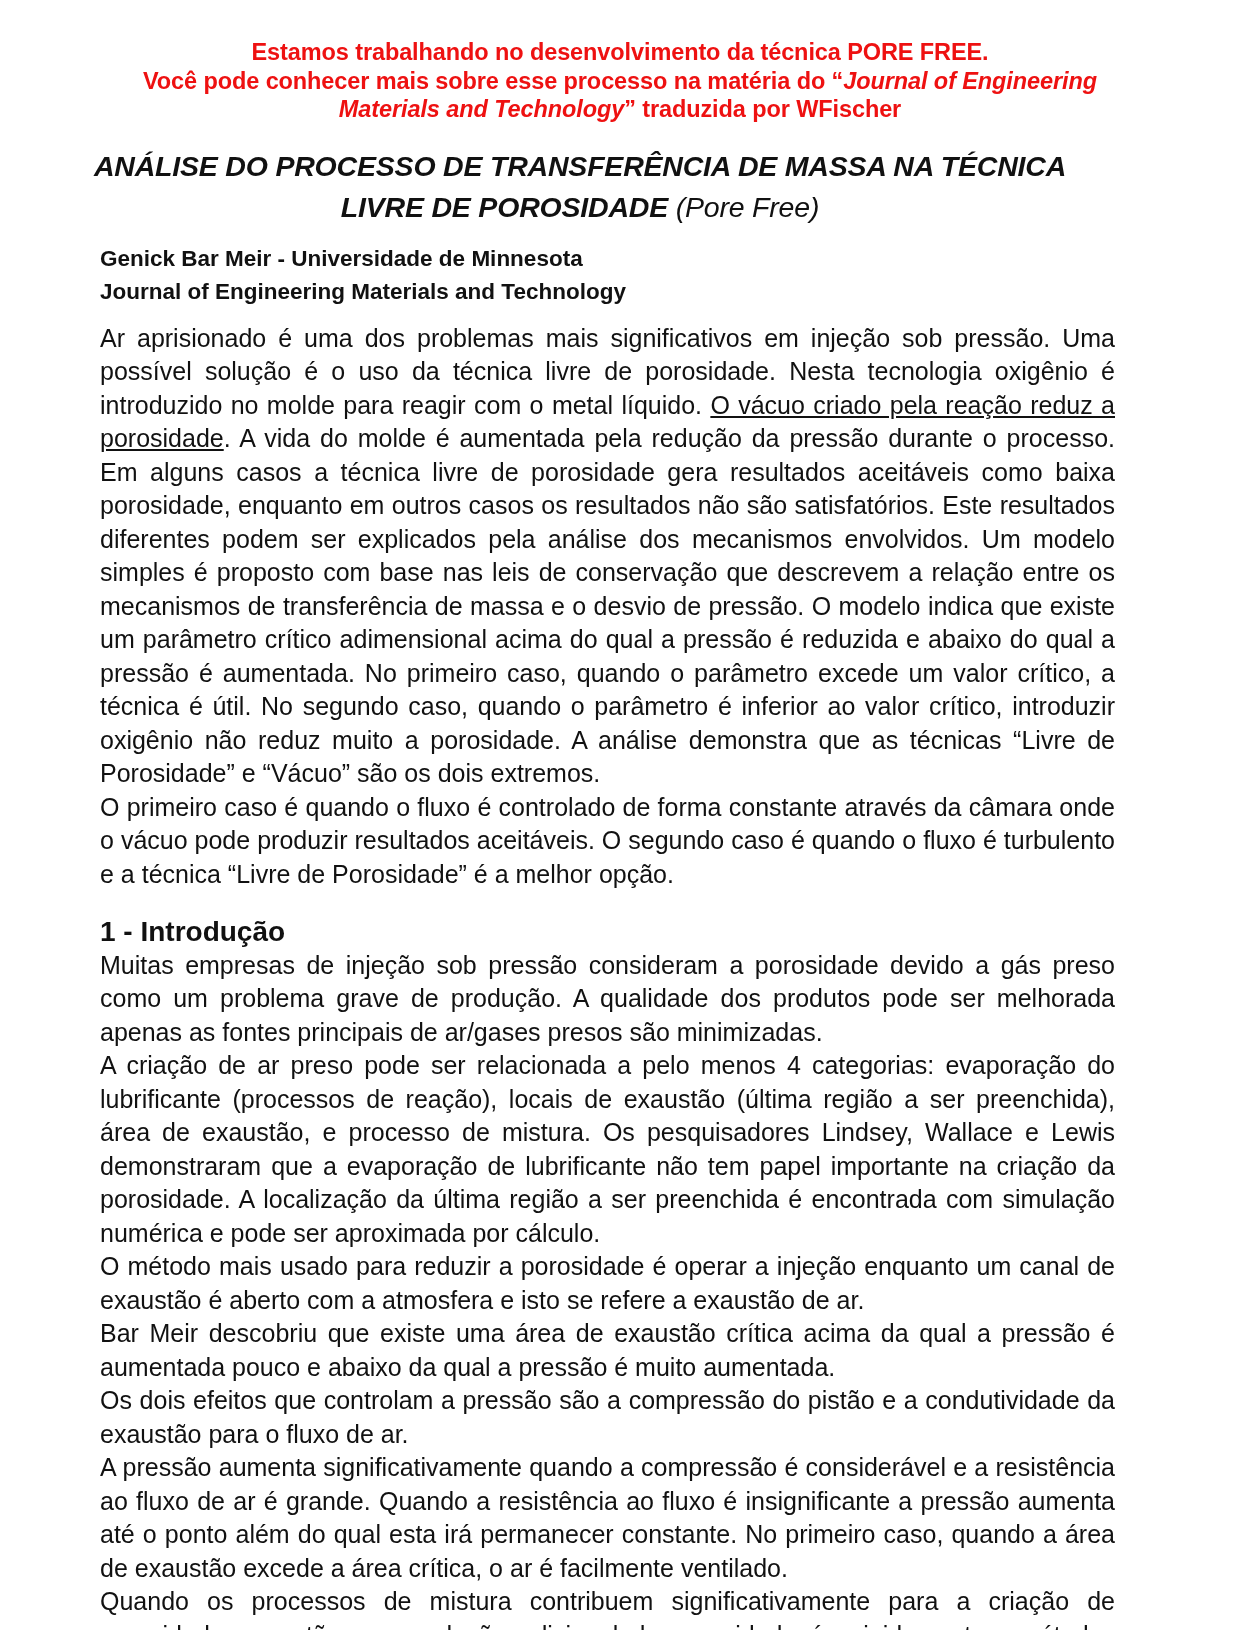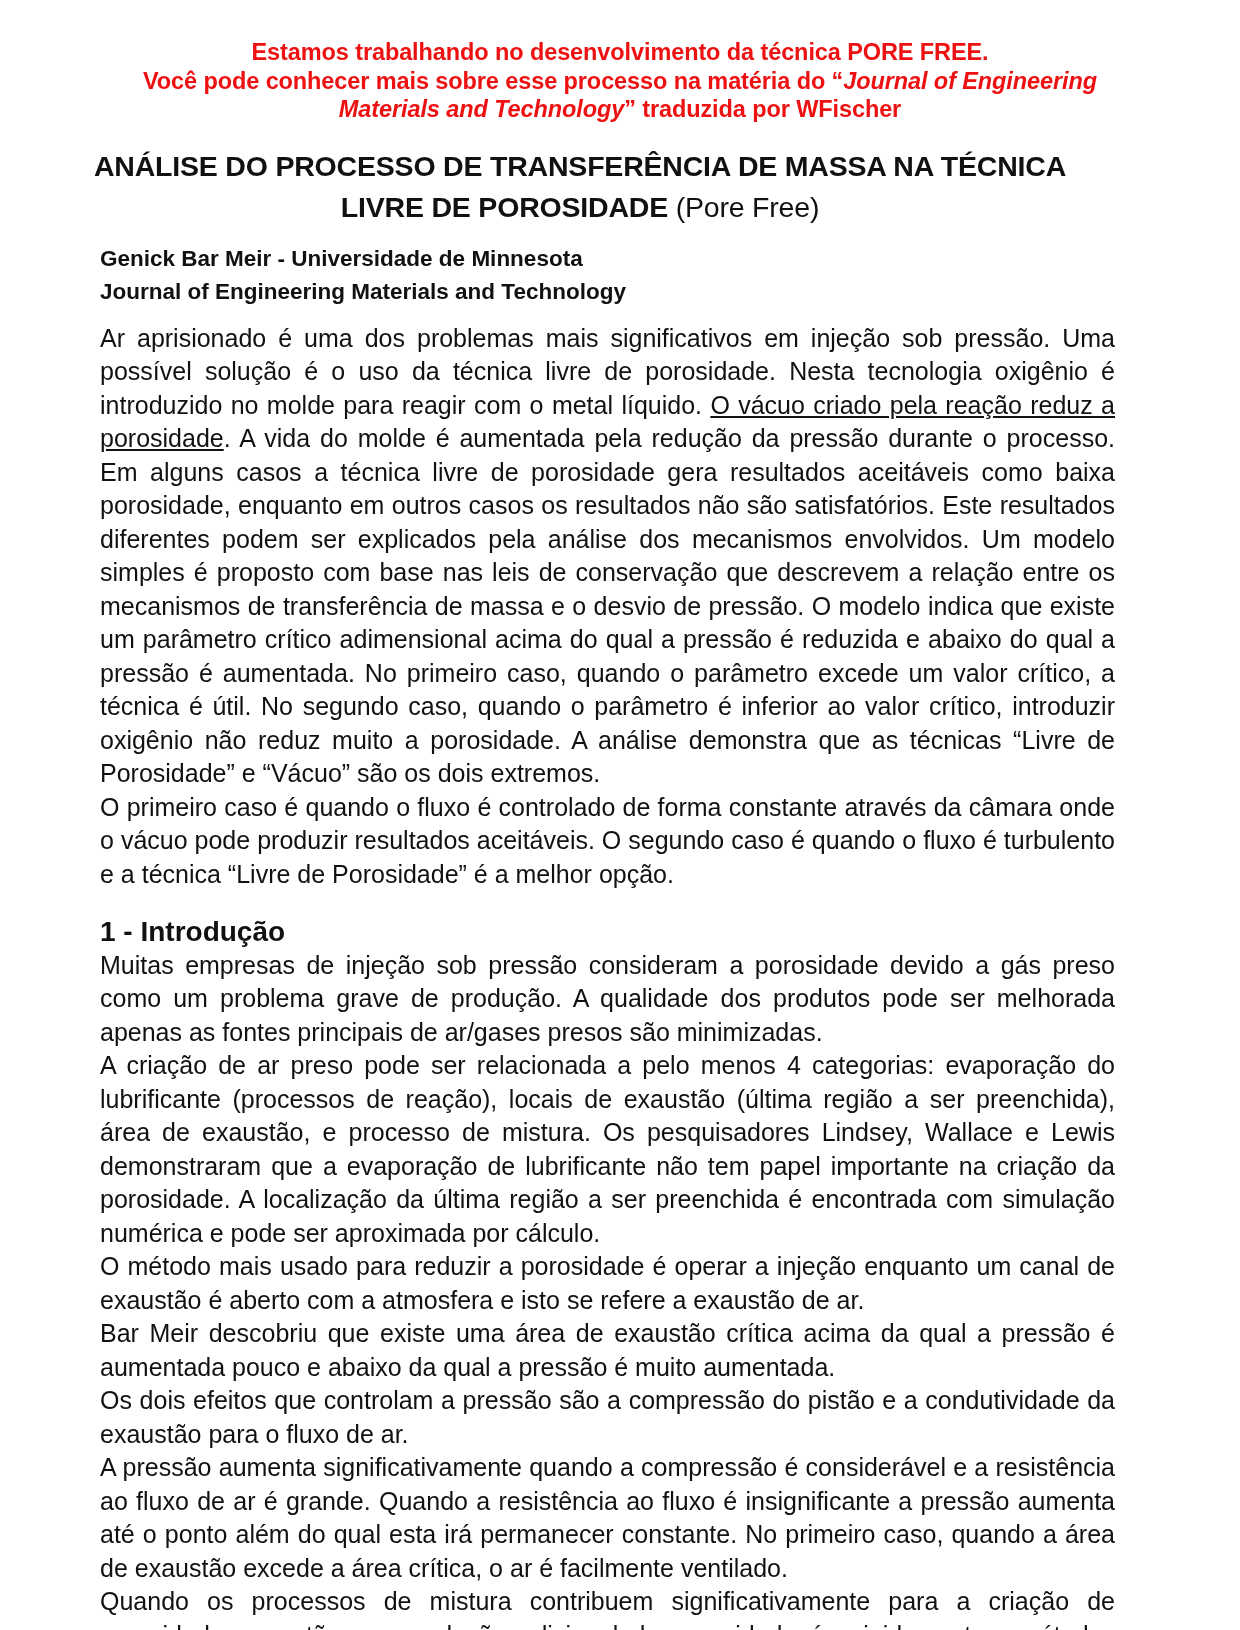--- a/index.html
+++ b/index.html
@@ -41,20 +41,21 @@
   
   .doc-title {
     margin: 0;
     padding: 22px 148px 0 68px;
     text-align: center;
     font-weight: bold;
     font-size: 28.5px;
     line-height: 41px;
     letter-spacing: -0.2px;
     color: #111111;
+    font-style: italic;
   }
   .doc-title .reg {
     font-weight: normal;
   }
 
   
   .authors {
     margin: 0;
     padding: 14px 16px 0 100px;
     font-weight: bold;

